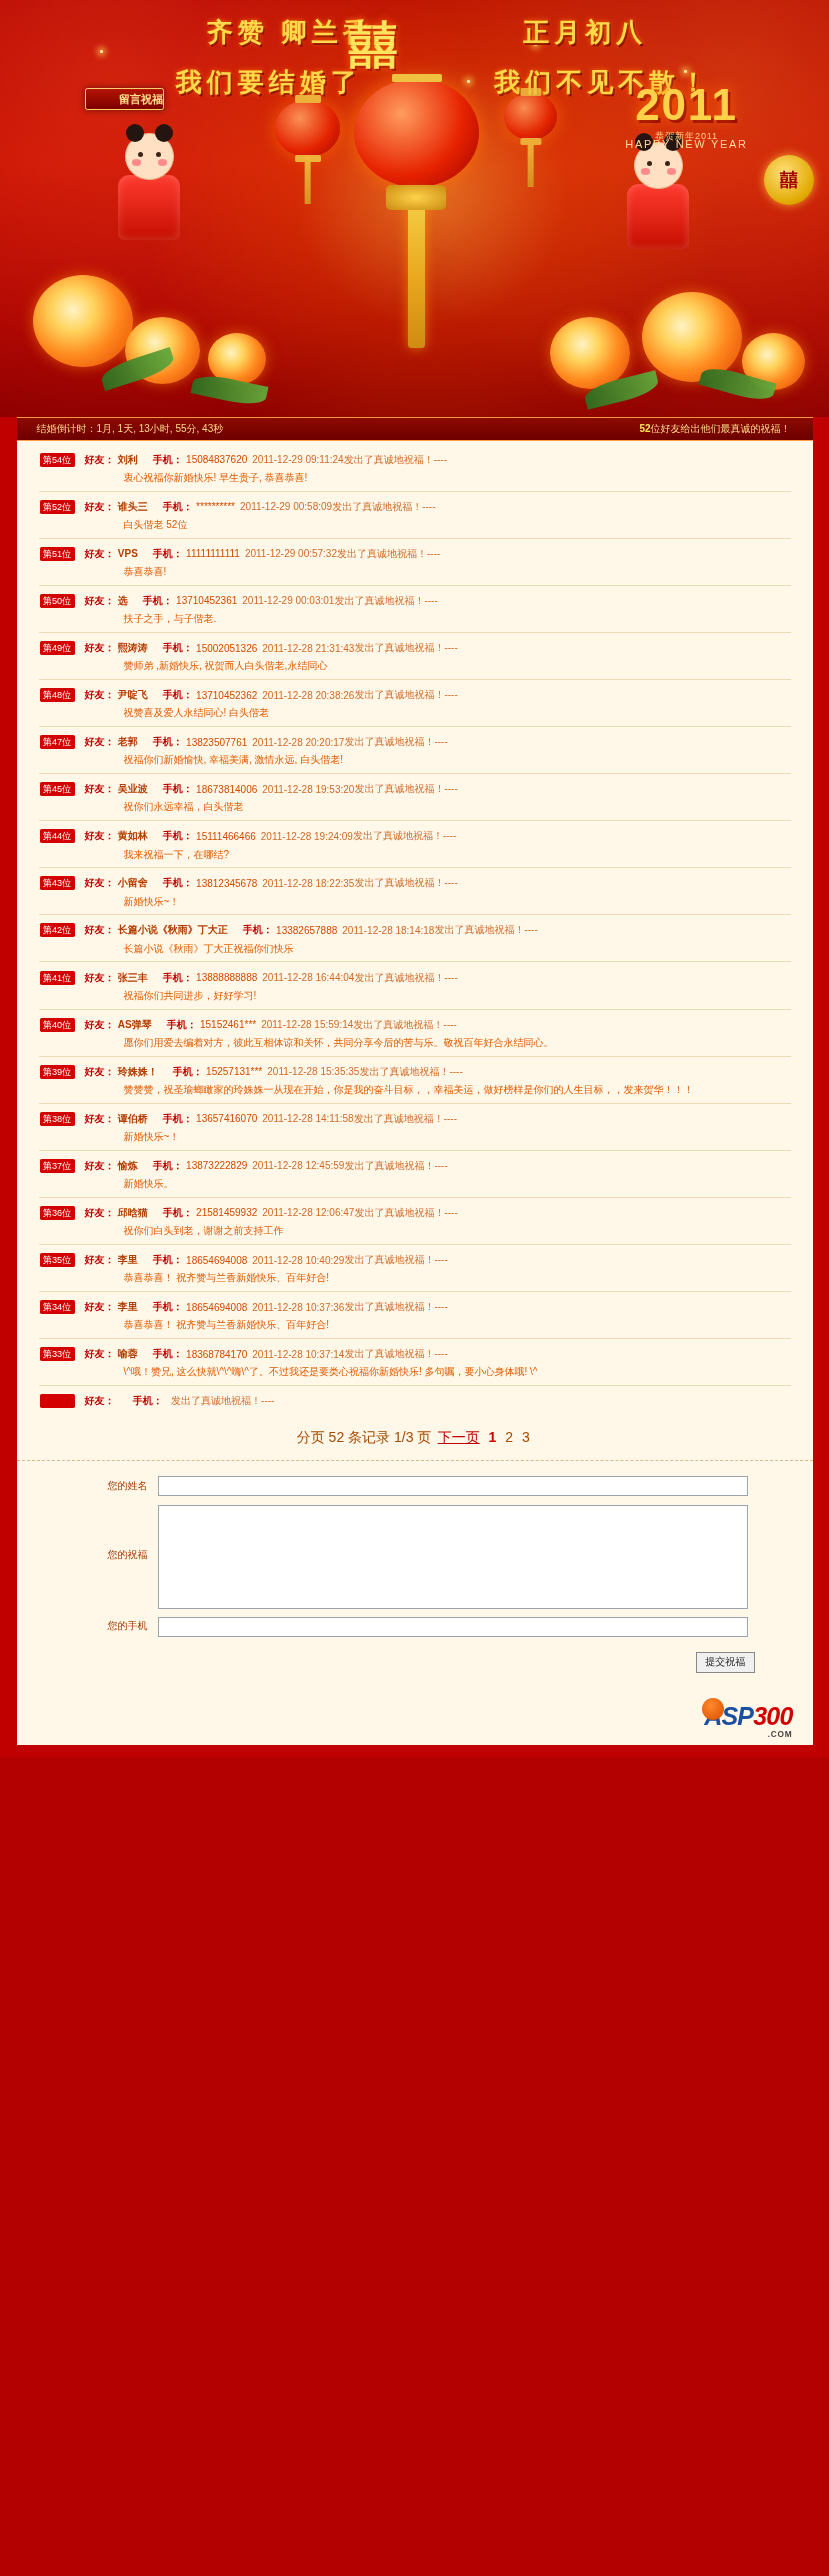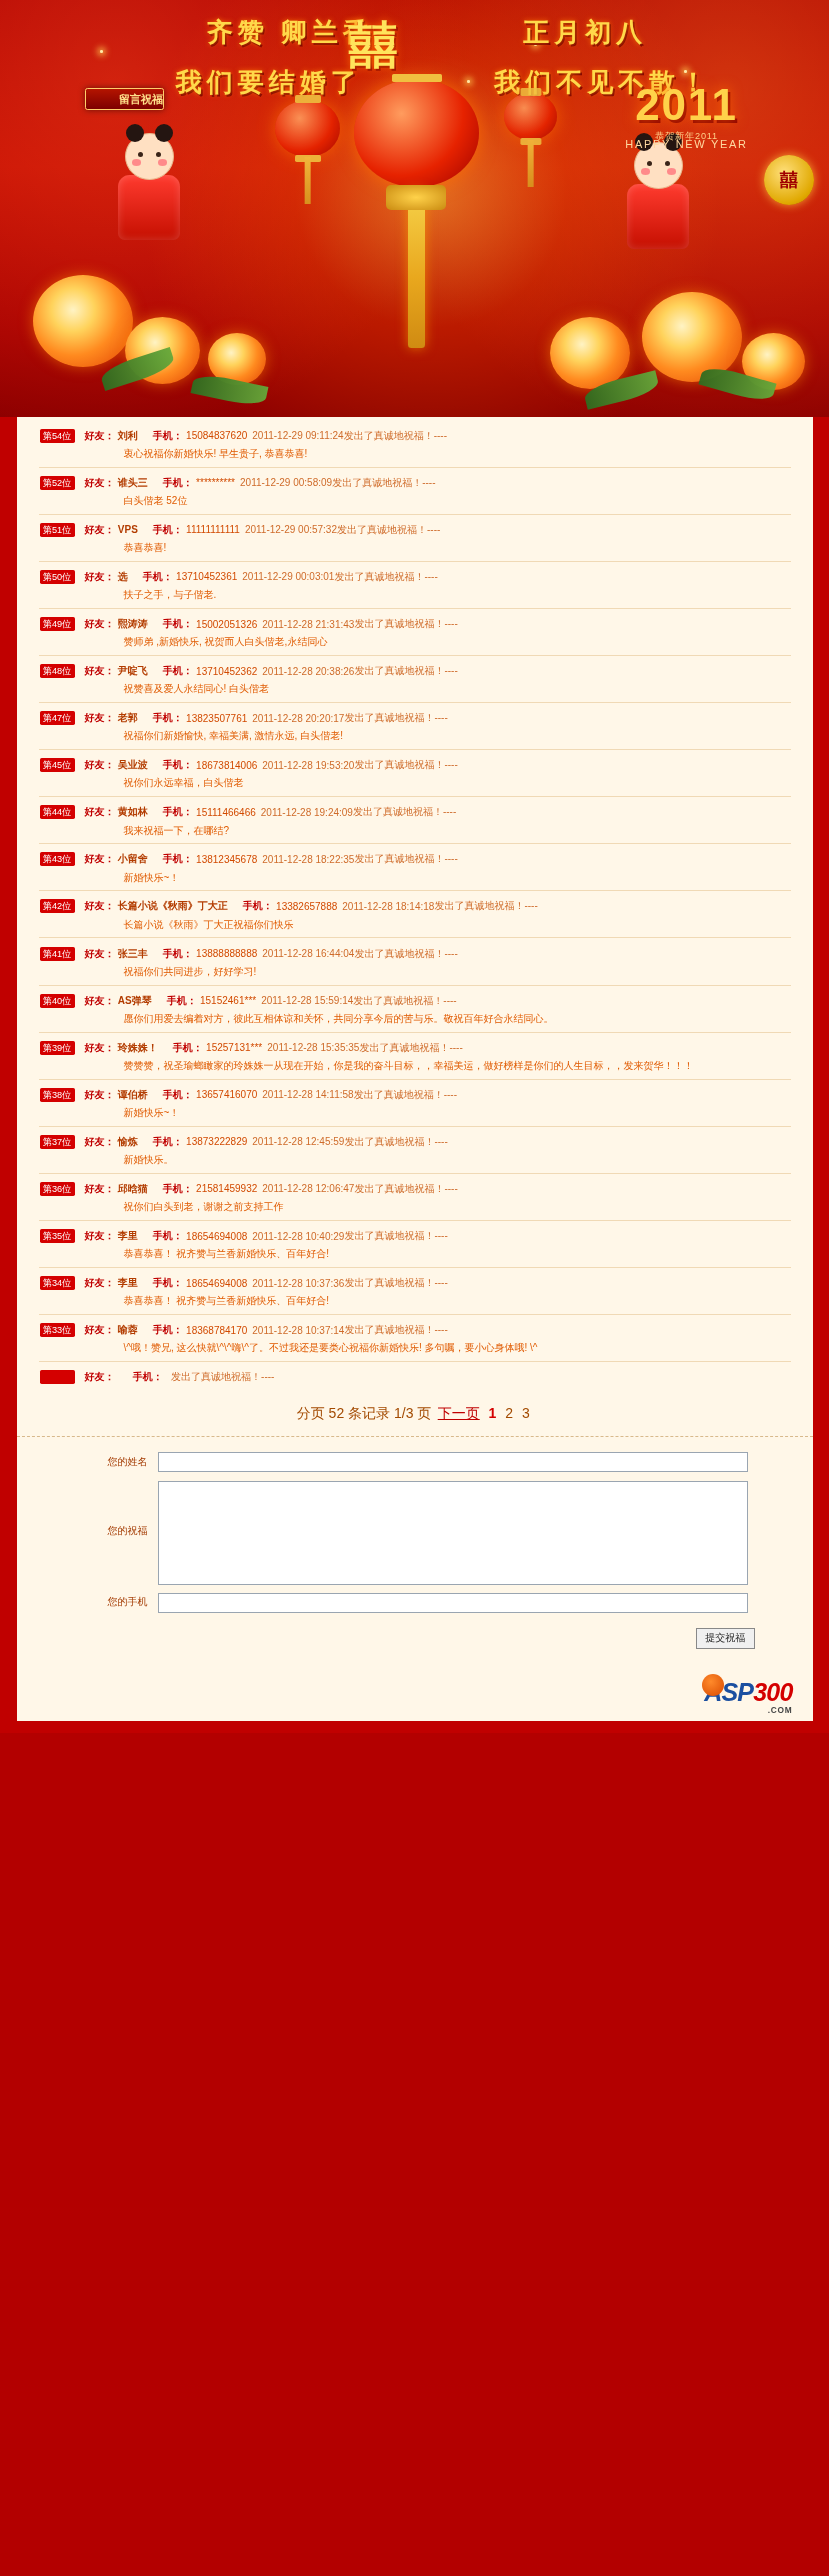--- a/index.html
+++ b/index.html
@@ -232,20 +232,26 @@
     <div class="leaf" style="left:700px;top:373px;transform:rotate(16deg);"></div>
 
     <div class="badge2011">
       <div class="big">2011</div>
       <div class="sub2">恭贺新年2011</div>
       <div class="sub">HAPPY NEW YEAR</div>
     </div>
     <div class="seal">囍</div>
   </div>
 
+  <div class="bar">
+    <span class="left">结婚倒计时：1月, 1天, 13小时, 55分, 43秒</span>
+    <span class="right">
+      <span class="num">52</span><span>位好友给出他们最真诚的祝福！</span>
+    </span>
+  </div>
 
   <div class="list-wrap">
 
     <div class="item">
       <div class="row1">
         <span class="rank">第54位</span>
         <span class="lbl">好友：</span>
         <span class="nick">刘利</span>
         <span class="lbl">手机：</span>
         <span class="phone">15084837620</span>

